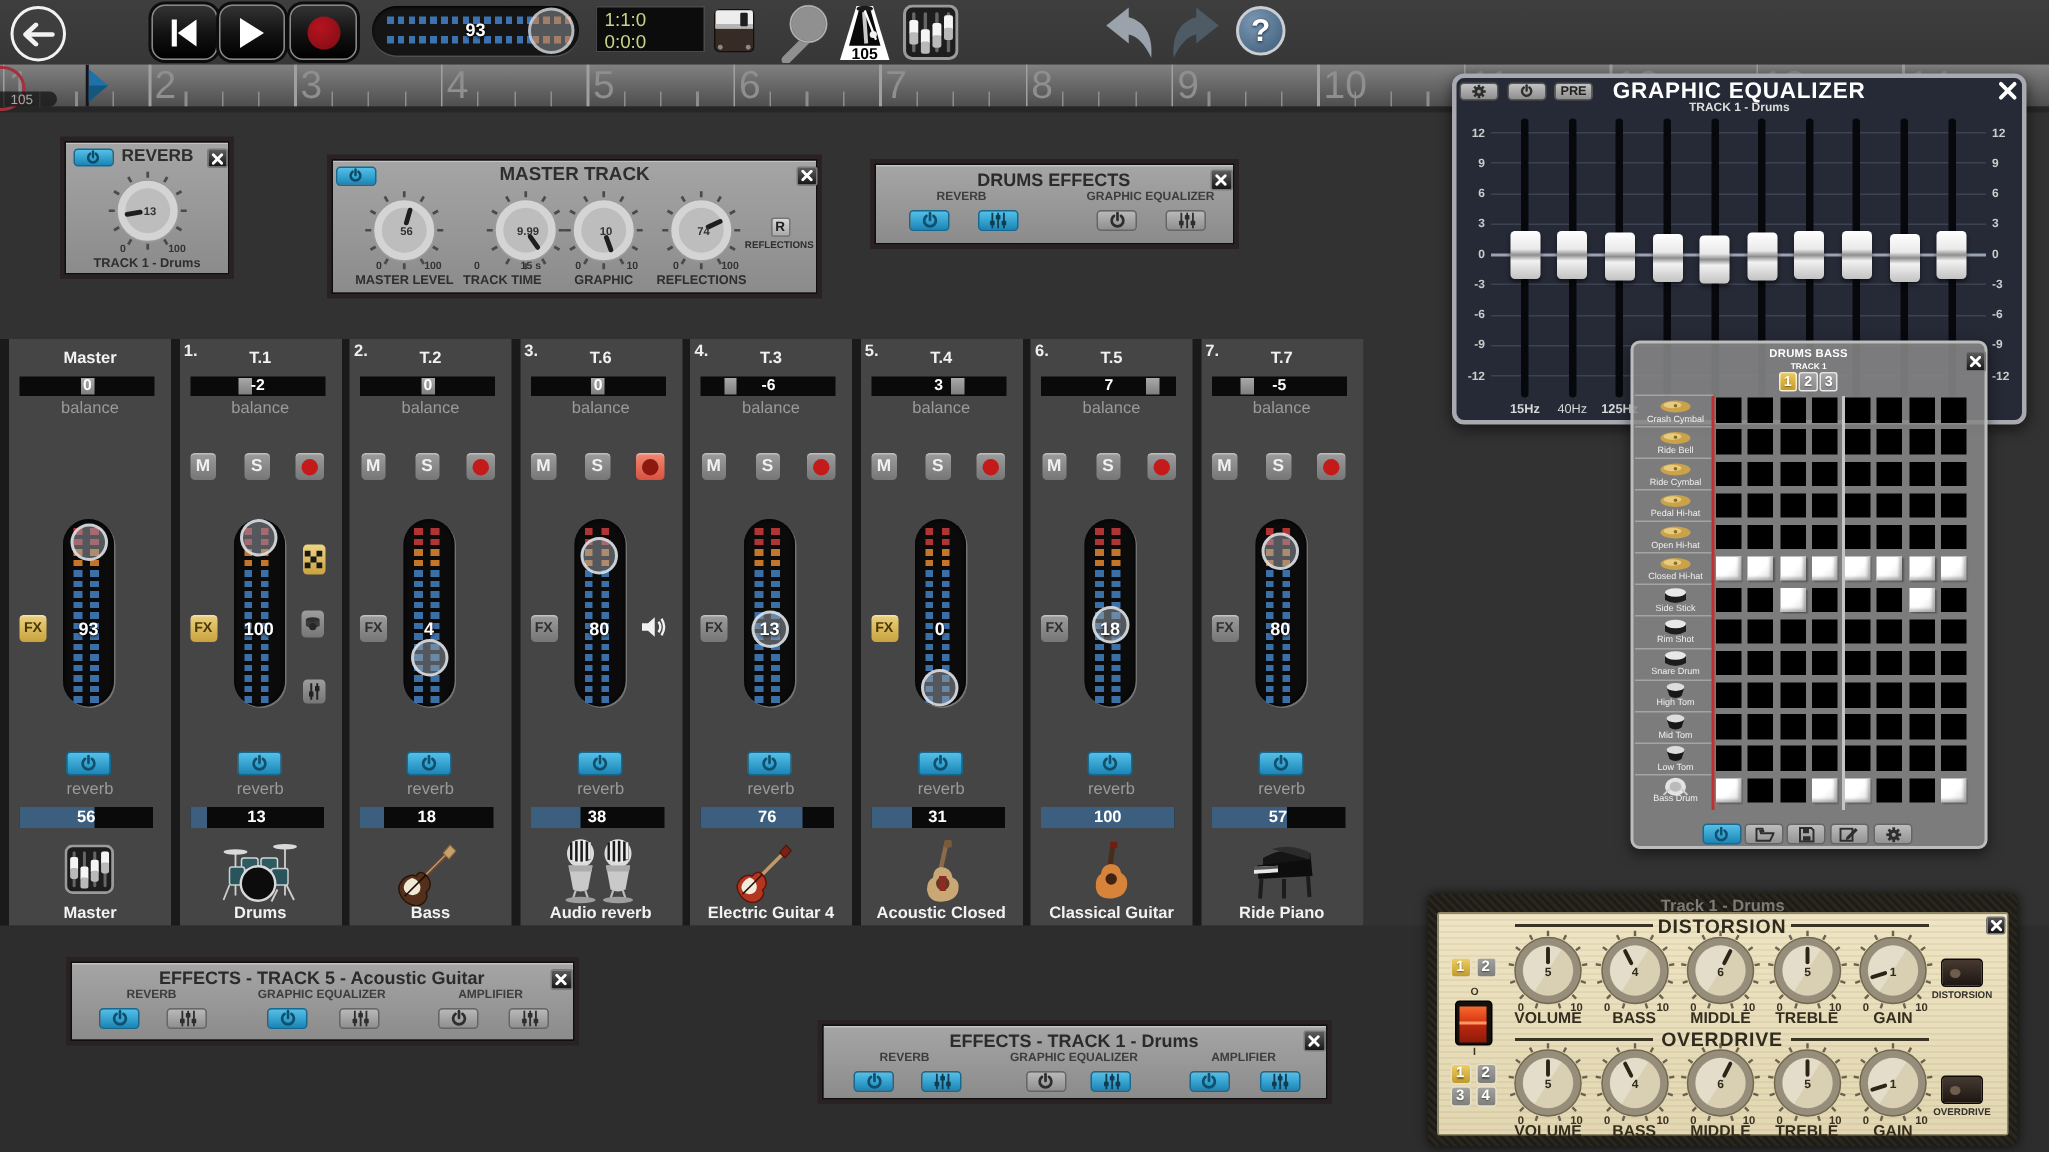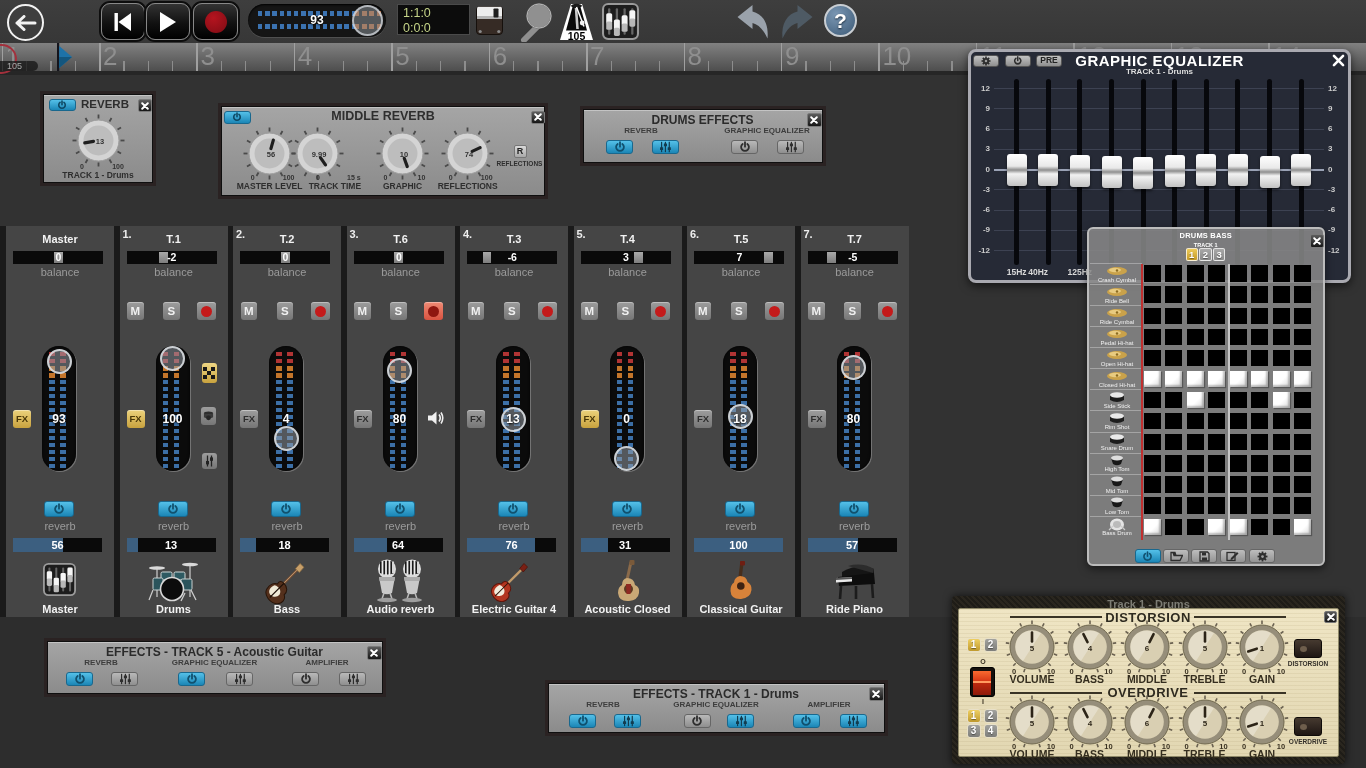--- a/index.html
+++ b/index.html
@@ -348,21 +348,21 @@
     </svg></div>
 <div style="position:absolute;left:384.5px;top:501px;width:30px;height:15.5px;border-radius:3px;background:linear-gradient(180deg,#54c0e8,#1b86b6);border:1px solid #19688e;box-sizing:border-box;display:flex;align-items:center;justify-content:center">
     <svg width="12" height="12" viewBox="0 0 16 16" style="display:block;margin:auto">
       <path d="M8 1.5 L8 7.5" stroke="#11516e" stroke-width="2.4" fill="none" stroke-linecap="round"></path>
       <path d="M4.9 3.9 A5.2 5.2 0 1 0 11.1 3.9" stroke="#11516e" stroke-width="2.4" fill="none" stroke-linecap="round"></path>
     </svg>
   </div>
 <div style="position:absolute;left:346.5px;top:520px;width:108px;text-align:center;color:#9b9b9b;font-size:11px">reverb</div>
 <div style="position:absolute;left:353.5px;top:538px;width:89px;height:14px;background:#0a0a0a"></div>
 <div style="position:absolute;left:353.5px;top:538px;width:33.8px;height:14px;background:#3c5f80"></div>
-<div style="position:absolute;left:353.5px;top:538px;width:89px;height:14px;text-align:center;line-height:14px;color:#fff;font-size:11px;font-weight:bold">64</div>
+<div style="position:absolute;left:353.5px;top:538px;width:89px;height:14px;text-align:center;line-height:14px;color:#fff;font-size:11px;font-weight:bold">38</div>
 <div style="position:absolute;left:372.5px;top:558px;width:54px;height:46px;display:flex;align-items:center;justify-content:center">
     <svg width="50" height="44" viewBox="0 0 50 44">
       <g>
         <ellipse cx="12" cy="10" rx="9" ry="9.5" fill="#dcdcdc"></ellipse>
         <path d="M5 3 Q12 0 19 3 L19 14 Q12 17 5 14 Z" fill="#1a1a1a"></path>
         <path d="M7.5 1.8 L7.5 15 M11 1 L11 16 M14.5 1 L14.5 16 M18 2.5 L18 14" stroke="#ececec" stroke-width="1.8"></path>
         <path d="M4 18 L20 18 L17 34 Q12 36.5 7 34 Z" fill="#c9c9c9"></path>
         <path d="M4 18 L20 18 L19.4 22 L4.6 22 Z" fill="#ababab"></path>
         <path d="M9 34 L7 40 M15 34 L17 40" stroke="#bbb" stroke-width="1.5"></path>
         <ellipse cx="12" cy="41" rx="10" ry="2.2" fill="#9e9e9e"></ellipse>
@@ -585,21 +585,21 @@
 <div style="position:absolute;left:75px;top:163px;width:14px;text-align:center;color:#333;font-size:7px;font-weight:bold">0</div>
 <div style="position:absolute;left:110px;top:163px;width:16px;text-align:center;color:#333;font-size:7px;font-weight:bold">100</div>
 <div style="position:absolute;left:43px;top:170px;width:110px;text-align:center;color:#2e2e2e;font-size:8.5px;font-weight:bold">TRACK 1 - Drums</div>
 <div style="position:absolute;left:221px;top:106px;width:324px;height:90px;background:linear-gradient(180deg,#a5a5a5 0%,#979797 55%,#8b8b8b 100%);border:1px solid #0f0f0f;box-shadow:0 0 0 3px #2a2222,inset 0 1px 0 rgba(255,255,255,.35);box-sizing:border-box"></div>
 <div style="position:absolute;left:223.5px;top:111px;width:27px;height:12.5px;border-radius:3px;background:linear-gradient(180deg,#54c0e8,#1b86b6);border:1px solid #19688e;box-sizing:border-box;display:flex;align-items:center;justify-content:center">
     <svg width="10" height="10" viewBox="0 0 16 16" style="display:block;margin:auto">
       <path d="M8 1.5 L8 7.5" stroke="#0e4a66" stroke-width="2.6" fill="none" stroke-linecap="round"></path>
       <path d="M4.9 3.9 A5.2 5.2 0 1 0 11.1 3.9" stroke="#0e4a66" stroke-width="2.6" fill="none" stroke-linecap="round"></path>
     </svg>
   </div>
-<div style="position:absolute;left:221px;top:109px;width:324px;text-align:center;color:#2e2e2e;font-size:12.5px;font-weight:bold">MIDDLE REVERB</div>
+<div style="position:absolute;left:221px;top:109px;width:324px;text-align:center;color:#2e2e2e;font-size:12.5px;font-weight:bold">MASTER TRACK</div>
 <div style="position:absolute;left:531px;top:110.5px;width:12px;height:11px;background:linear-gradient(180deg,#5c5c5c,#161616);border:1px solid #7a7a7a;border-radius:2px;display:flex;align-items:center;justify-content:center">
     <svg width="8" height="8" viewBox="0 0 10 10" style="display:block;margin:auto">
       <path d="M1.5 1.5 L8.5 8.5 M8.5 1.5 L1.5 8.5" stroke="#fff" stroke-width="2.4" stroke-linecap="round"></path>
     </svg>
   </div>
 <div style="position:absolute;left:242.10000000000002px;top:126.1px;width:55.0px;height:55.0px">
     <svg width="55.0" height="55.0" viewBox="-27.5 -27.5 55.0 55.0" style="display:block">
       <line x1="0" y1="-22.0" x2="0" y2="-26.0" stroke="#4a4a4a" stroke-width="1.8" transform="rotate(0)"></line>
       <line x1="0" y1="-22.0" x2="0" y2="-26.0" stroke="#4a4a4a" stroke-width="1.8" transform="rotate(30)"></line>
       <line x1="0" y1="-22.0" x2="0" y2="-26.0" stroke="#4a4a4a" stroke-width="1.8" transform="rotate(60)"></line>
@@ -614,21 +614,21 @@
       <line x1="0" y1="-22.0" x2="0" y2="-26.0" stroke="#4a4a4a" stroke-width="1.8" transform="rotate(330)"></line>
       <circle r="20.5" fill="#d4d4d4" stroke="#9b9b9b" stroke-width="1"></circle>
       <circle r="14.965" fill="#bdbdbd"></circle>
       <line x1="0" y1="-5.125" x2="0" y2="-13.940000000000001" stroke="#1e1e1e" stroke-width="3.2" stroke-linecap="round" transform="rotate(16)"></line>
       <text x="1.5" y="3" text-anchor="middle" font-size="7.5" font-weight="bold" fill="#333" font-family="Liberation Sans, sans-serif">56</text>
     </svg>
   </div>
 <div style="position:absolute;left:245.6px;top:173.5px;width:14px;text-align:center;color:#333;font-size:7px;font-weight:bold">0</div>
 <div style="position:absolute;left:279.6px;top:173.5px;width:18px;text-align:center;color:#333;font-size:7px;font-weight:bold">100</div>
 <div style="position:absolute;left:224.6px;top:181px;width:90px;text-align:center;color:#2e2e2e;font-size:8.5px;font-weight:bold">MASTER LEVEL</div>
-<div style="position:absolute;left:290px;top:126.1px;width:55.0px;height:55.0px">
+<div style="position:absolute;left:323px;top:126.1px;width:55.0px;height:55.0px">
     <svg width="55.0" height="55.0" viewBox="-27.5 -27.5 55.0 55.0" style="display:block">
       <line x1="0" y1="-22.0" x2="0" y2="-26.0" stroke="#4a4a4a" stroke-width="1.8" transform="rotate(0)"></line>
       <line x1="0" y1="-22.0" x2="0" y2="-26.0" stroke="#4a4a4a" stroke-width="1.8" transform="rotate(30)"></line>
       <line x1="0" y1="-22.0" x2="0" y2="-26.0" stroke="#4a4a4a" stroke-width="1.8" transform="rotate(60)"></line>
       <line x1="0" y1="-22.0" x2="0" y2="-26.0" stroke="#4a4a4a" stroke-width="1.8" transform="rotate(90)"></line>
       <line x1="0" y1="-22.0" x2="0" y2="-26.0" stroke="#4a4a4a" stroke-width="1.8" transform="rotate(120)"></line>
       <line x1="0" y1="-22.0" x2="0" y2="-26.0" stroke="#4a4a4a" stroke-width="1.8" transform="rotate(150)"></line>
       <line x1="0" y1="-22.0" x2="0" y2="-26.0" stroke="#4a4a4a" stroke-width="1.8" transform="rotate(180)"></line>
       <line x1="0" y1="-22.0" x2="0" y2="-26.0" stroke="#4a4a4a" stroke-width="1.8" transform="rotate(210)"></line>
       <line x1="0" y1="-22.0" x2="0" y2="-26.0" stroke="#4a4a4a" stroke-width="1.8" transform="rotate(240)"></line>
@@ -936,21 +936,21 @@
 <div style="position:absolute;left:974px;top:225.2px;width:16px;text-align:right;color:#ccc;font-size:8px;font-weight:bold">-9</div>
 <div style="position:absolute;left:1328px;top:225.2px;width:16px;text-align:left;color:#ccc;font-size:8px;font-weight:bold">-9</div>
 <div style="position:absolute;left:994px;top:250.0px;width:330px;height:1px;background:#3d4252"></div>
 <div style="position:absolute;left:974px;top:245.5px;width:16px;text-align:right;color:#ccc;font-size:8px;font-weight:bold">-12</div>
 <div style="position:absolute;left:1328px;top:245.5px;width:16px;text-align:left;color:#ccc;font-size:8px;font-weight:bold">-12</div>
 <div style="position:absolute;left:1014.1px;top:79px;width:5px;height:186px;background:#07080c;border-radius:2.5px"></div>
 <div style="position:absolute;left:1006.6px;top:154.0px;width:20px;height:32px;border-radius:3px;background:linear-gradient(180deg,#ffffff 0%,#e9e9e9 38%,#8e8e8e 50%,#f2f2f2 62%,#c2c2c2 100%);box-shadow:0 2px 3px rgba(0,0,0,.5)"></div>
 <div style="position:absolute;left:996.6px;top:267px;width:40px;text-align:center;color:#d8d8d8;font-size:8.5px;font-weight:bold">15Hz</div>
 <div style="position:absolute;left:1045.7px;top:79px;width:5px;height:186px;background:#07080c;border-radius:2.5px"></div>
 <div style="position:absolute;left:1038.2px;top:153.5px;width:20px;height:32px;border-radius:3px;background:linear-gradient(180deg,#ffffff 0%,#e9e9e9 38%,#8e8e8e 50%,#f2f2f2 62%,#c2c2c2 100%);box-shadow:0 2px 3px rgba(0,0,0,.5)"></div>
-<div style="position:absolute;left:1028.2px;top:267px;width:40px;color:#d8d8d8;font-size:8.5px;font-weight:bold">40Hz</div>
+<div style="position:absolute;left:1028.2px;top:267px;width:40px;text-align:center;color:#d8d8d8;font-size:8.5px;font-weight:normal">40Hz</div>
 <div style="position:absolute;left:1077.3px;top:79px;width:5px;height:186px;background:#07080c;border-radius:2.5px"></div>
 <div style="position:absolute;left:1069.8px;top:154.5px;width:20px;height:32px;border-radius:3px;background:linear-gradient(180deg,#ffffff 0%,#e9e9e9 38%,#8e8e8e 50%,#f2f2f2 62%,#c2c2c2 100%);box-shadow:0 2px 3px rgba(0,0,0,.5)"></div>
 <div style="position:absolute;left:1059.8px;top:267px;width:40px;text-align:center;color:#d8d8d8;font-size:8.5px;font-weight:bold">125Hz</div>
 <div style="position:absolute;left:1109.0px;top:79px;width:5px;height:186px;background:#07080c;border-radius:2.5px"></div>
 <div style="position:absolute;left:1101.5px;top:155.5px;width:20px;height:32px;border-radius:3px;background:linear-gradient(180deg,#ffffff 0%,#e9e9e9 38%,#8e8e8e 50%,#f2f2f2 62%,#c2c2c2 100%);box-shadow:0 2px 3px rgba(0,0,0,.5)"></div>
 <div style="position:absolute;left:1140.6px;top:79px;width:5px;height:186px;background:#07080c;border-radius:2.5px"></div>
 <div style="position:absolute;left:1133.1px;top:156.5px;width:20px;height:32px;border-radius:3px;background:linear-gradient(180deg,#ffffff 0%,#e9e9e9 38%,#8e8e8e 50%,#f2f2f2 62%,#c2c2c2 100%);box-shadow:0 2px 3px rgba(0,0,0,.5)"></div>
 <div style="position:absolute;left:1172.2px;top:79px;width:5px;height:186px;background:#07080c;border-radius:2.5px"></div>
 <div style="position:absolute;left:1164.7px;top:154.5px;width:20px;height:32px;border-radius:3px;background:linear-gradient(180deg,#ffffff 0%,#e9e9e9 38%,#8e8e8e 50%,#f2f2f2 62%,#c2c2c2 100%);box-shadow:0 2px 3px rgba(0,0,0,.5)"></div>
 <div style="position:absolute;left:1203.8px;top:79px;width:5px;height:186px;background:#07080c;border-radius:2.5px"></div>

